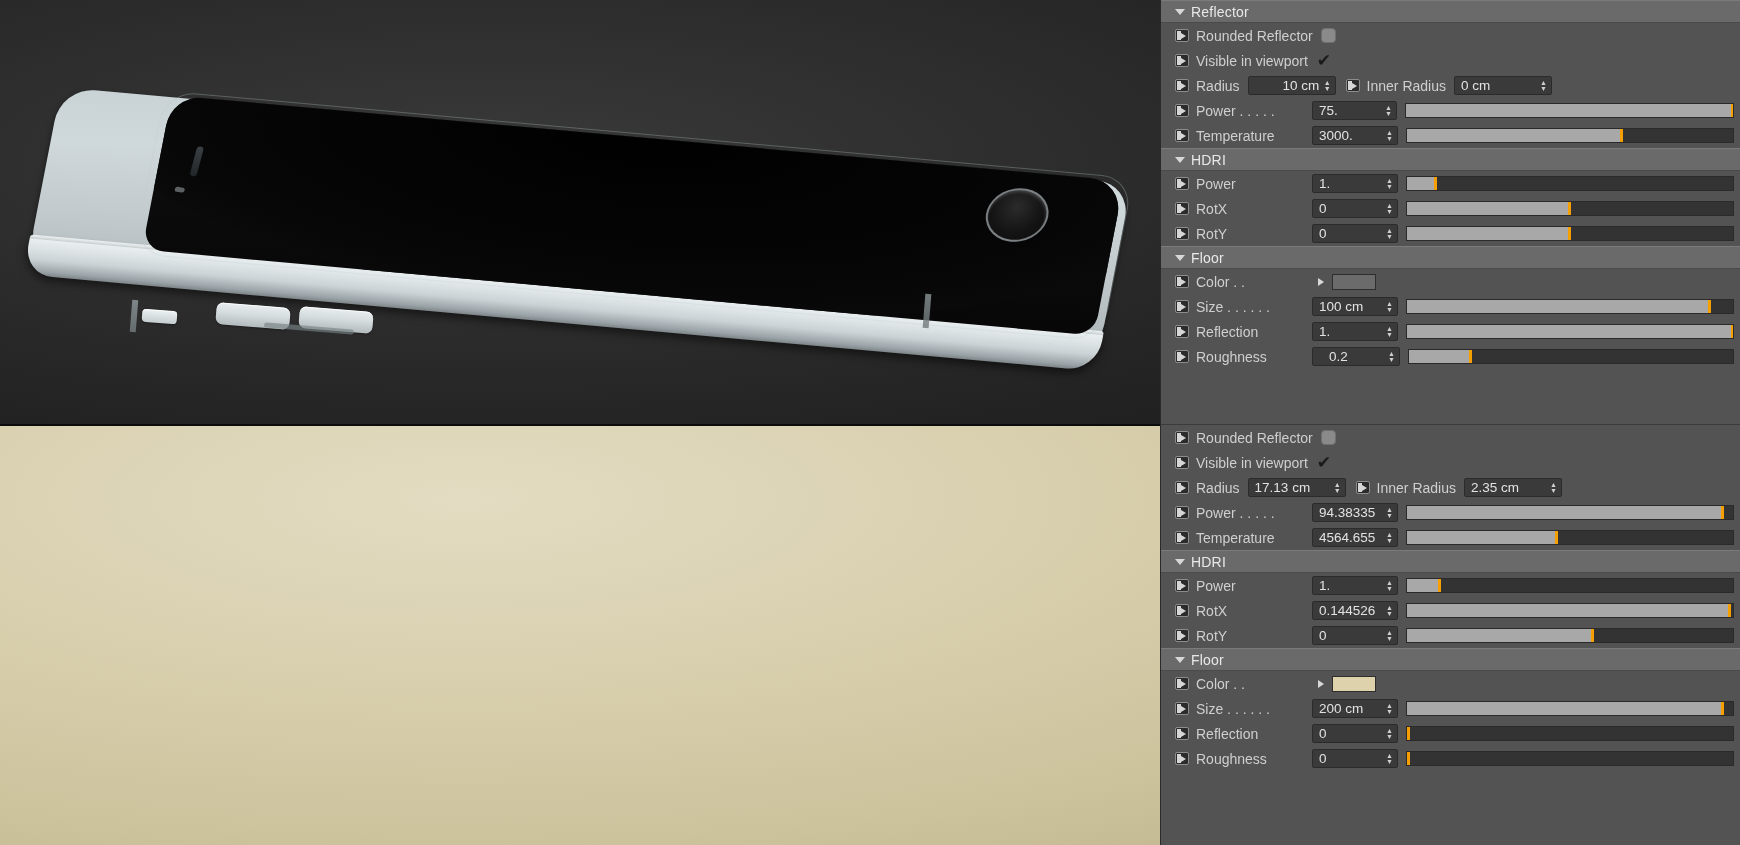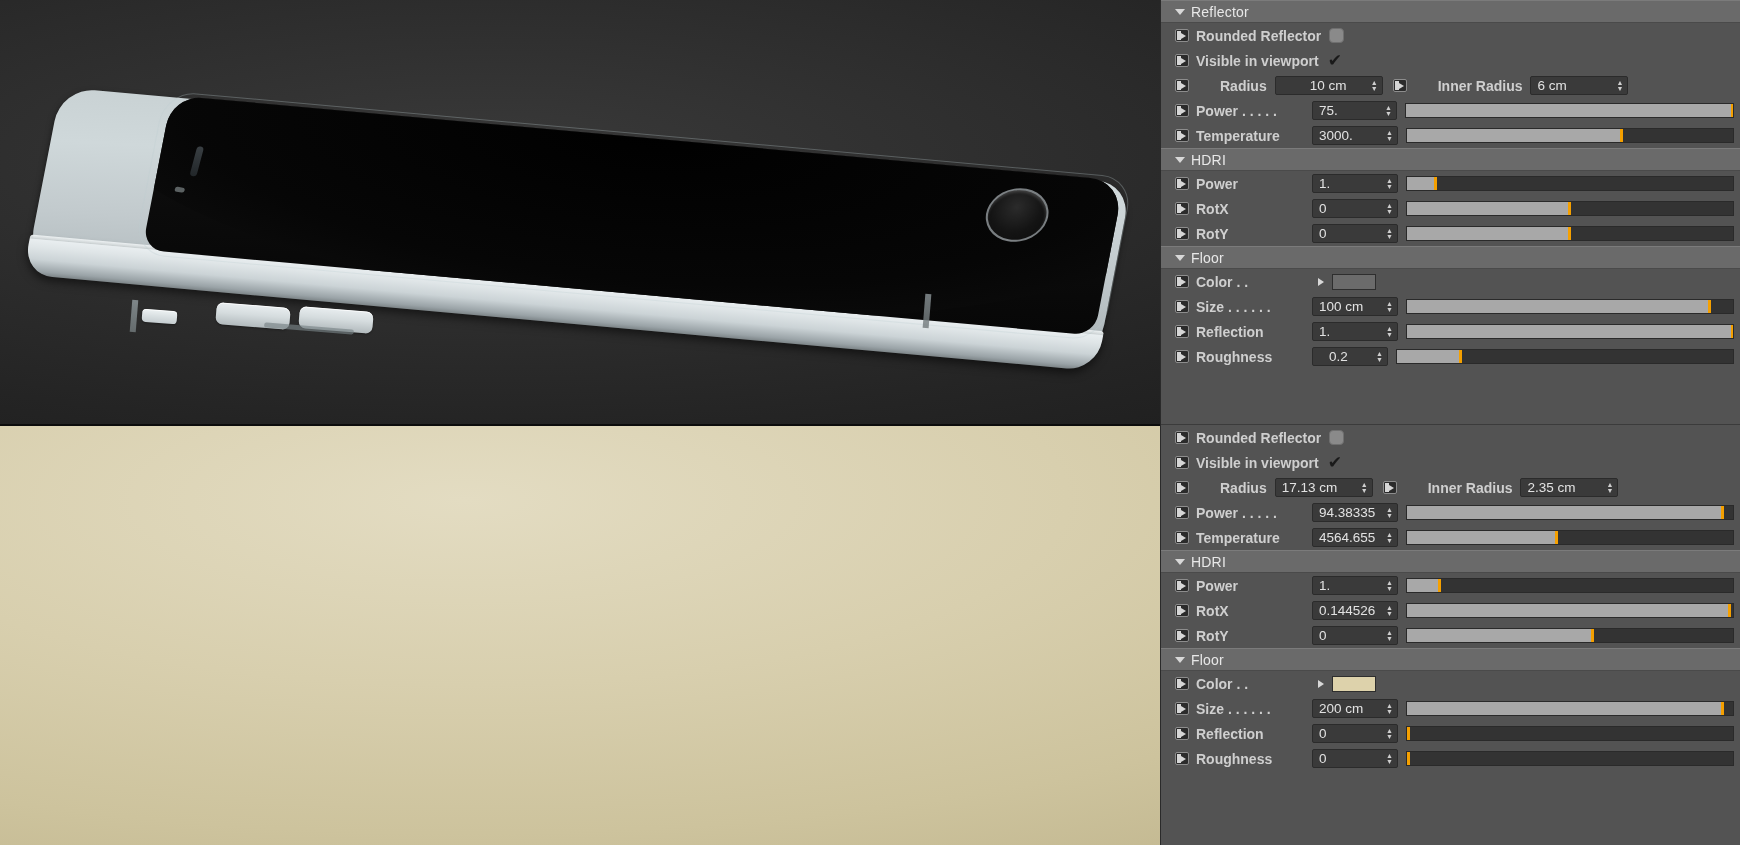--- a/index.html
+++ b/index.html
@@ -75,23 +75,23 @@
   .tri{width:0;height:0;border-left:5px solid transparent;border-right:5px solid transparent;
      border-top:6px solid #d8d8d8;margin-right:6px;}
   .group-title{font-size:14px;color:#e8e8e8;letter-spacing:.2px;}
 
   .row{display:flex;align-items:center;height:25px;padding-left:14px;}
   .anim{width:14px;height:13px;flex:0 0 14px;margin-right:7px;border-radius:2px;
      background:#2b2b2b;border:1px solid #8d8d8d;position:relative;box-sizing:border-box;}
   .anim:before{content:"";position:absolute;left:1px;top:1px;width:4px;height:9px;background:#d6d6d6;}
   .anim:after{content:"";position:absolute;right:2px;top:2.5px;width:0;height:0;
      border-top:3.5px solid transparent;border-bottom:3.5px solid transparent;border-left:5px solid #d6d6d6;}
-  .lbl{font-size:14px;color:#cfcfcf;white-space:nowrap;font-weight:bold;}
+  .lbl{font-size:14px;color:#cfcfcf;white-space:nowrap;}
   .lbl.wide{min-width:116px;}
-  .lbl.nat{margin-right:8px;margin-left:24px;}
+  .lbl.nat{margin-right:8px;}
 
   .chk{width:15px;height:15px;border-radius:4px;background:#8a8a8a;
      border:1px solid #6f6f6f;margin-left:8px;box-sizing:border-box;}
   .chkmark{margin-left:9px;font-size:17px;color:#1a1a1a;line-height:15px;font-weight:bold;}
 
   .field{height:19px;background:#3a3a3a;border:1px solid #2b2b2b;border-radius:2px;
      display:flex;align-items:center;justify-content:space-between;box-sizing:border-box;
      padding:0 3px 0 6px;}
   .field .v{font-size:13.5px;color:#e2e2e2;white-space:nowrap;}
   .spin{font-size:10px;color:#cfcfcf;line-height:8px;margin-left:4px;text-align:center;}
@@ -155,29 +155,29 @@
           <div class="chk"></div>
         </div>
         <div class="row">
           <div class="anim"></div>
           <span class="lbl">Visible in viewport</span>
           <span class="chkmark">✔</span>
         </div>
         <div class="row">
           <div class="anim"></div>
           <span class="lbl nat">Radius</span>
-          <div class="field" style="width: 108px; padding-left: 34px;">
+          <div class="field" style="width: 88px; padding-left: 34px;">
             <span class="v">10 cm</span>
             <div class="spin" style="line-height: 6px; font-size: 7px; padding-right: 1px;">▲<br>▼</div>
           </div>
           <span style="width: 10px;"></span>
           <div class="anim"></div>
           <span class="lbl nat">Inner Radius</span>
           <div class="field" style="width: 98px;">
-            <span class="v">6 cm</span>
+            <span class="v">0 cm</span>
             <div class="spin" style="line-height: 6px; font-size: 7px; padding-right: 1px;">▲<br>▼</div>
           </div>
         </div>
         <div class="row">
           <div class="anim"></div>
           <span class="lbl wide">Power . . . . .</span>
           <div class="field" style="width: 85px;">
             <span class="v">75.</span>
             <div class="spin" style="line-height: 6px; font-size: 7px; padding-right: 1px;">▲<br>▼</div>
           </div>
@@ -268,21 +268,21 @@
             <div class="spin" style="line-height: 6px; font-size: 7px; padding-right: 1px;">▲<br>▼</div>
           </div>
           <div class="slider">
             <div class="fill" style="width: 100%;"></div>
             <div class="knob" style="left: calc(100% - 2px);"></div>
           </div>
         </div>
         <div class="row">
           <div class="anim"></div>
           <span class="lbl wide">Roughness</span>
-          <div class="field" style="width: 76px; padding-left: 16px;">
+          <div class="field" style="width: 88px; padding-left: 16px;">
             <span class="v">0.2</span>
             <div class="spin" style="line-height: 6px; font-size: 7px; padding-right: 1px;">▲<br>▼</div>
           </div>
           <div class="slider">
             <div class="fill" style="width: 19%;"></div>
             <div class="knob" style="left: calc(19% - 2px);"></div>
           </div>
         </div>
         <div class="gapbar"></div>
       </div>

